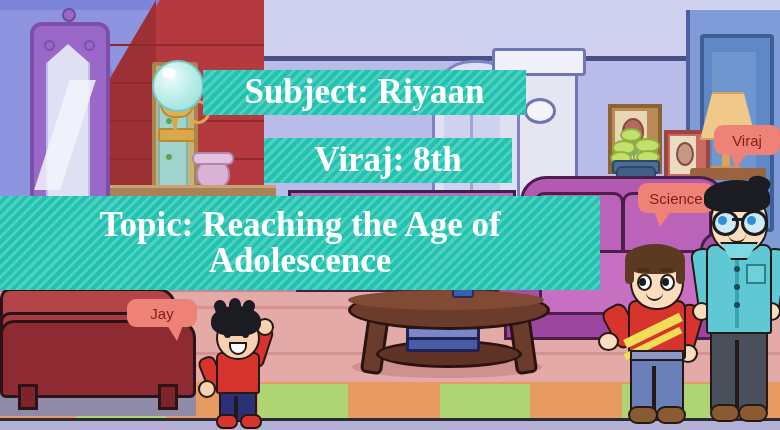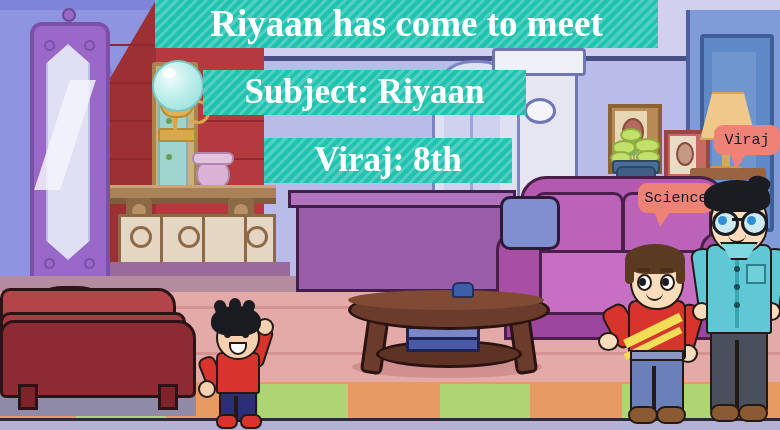--- a/index.html
+++ b/index.html
@@ -204,21 +204,21 @@
   #viraj .btn{position:absolute;left:40px;width:6px;height:6px;border-radius:50%;background:#1b4d56;z-index:4;}
   #viraj .pocket{position:absolute;left:52px;top:86px;width:16px;height:16px;background:#6fd0da;border:2px solid #2e808b;z-index:4;}
   #viraj .arm{position:absolute;top:70px;width:18px;height:60px;background:#5fc8d4;border:2.5px solid #241a15;border-radius:9px;z-index:1;}
   #viraj .hand{position:absolute;top:124px;width:15px;height:15px;border-radius:50%;background:#fbdcbd;border:2.5px solid #241a15;z-index:2;}
   #viraj .pants{position:absolute;left:16px;top:148px;width:54px;height:82px;background:#4a4f5c;border:2.5px solid #241a15;border-radius:4px;z-index:2;}
   #viraj .pantsplit{position:absolute;left:41px;top:162px;width:4px;height:68px;background:#241a15;z-index:3;}
   #viraj .shoe{position:absolute;top:226px;width:26px;height:14px;background:#8a5a33;border:2.5px solid #241a15;border-radius:9px;z-index:3;}
 
   
   .bubble{position:absolute;background:#ef8277;border-radius:9px;
-    color:#0f172a;font-family:Liberation Mono, monospace;font-size:15px;
+    color:#7f1d1d;font-family:Liberation Sans, sans-serif;font-size:15px;
     display:flex;align-items:center;justify-content:center;}
   .bubble:after{content:"";position:absolute;width:0;height:0;}
   .bubble.tail-br:after{bottom:-14px;right:14px;
     border-left:10px solid transparent;border-right:6px solid transparent;border-top:16px solid #ef8277;}
   .bubble.tail-bl:after{bottom:-14px;left:16px;
     border-left:6px solid transparent;border-right:11px solid transparent;border-top:16px solid #ef8277;}
   #bub-jay{left:127px;top:299px;width:70px;height:28px;}
   #bub-riyaan{left:638px;top:183px;width:76px;height:30px;}
   #bub-viraj{left:714px;top:125px;width:66px;height:30px;}
 
@@ -448,23 +448,29 @@
     <div class="hair"></div>
     <div class="hairtuft" style="left:54px;top:-2px;width:22px;height:16px;border-radius:60% 40% 50% 50%;transform:rotate(20deg);"></div>
     <div class="glass" style="left:18px;"></div>
     <div class="glass" style="left:47px;"></div>
     <div class="pupil" style="left:24px;"></div>
     <div class="pupil" style="left:53px;"></div>
     <div class="bridge"></div>
     <div class="smile"></div>
   </div>
 
+  <div class="bubble tail-br" id="bub-jay">Jay</div>
   <div class="bubble tail-bl" id="bub-riyaan">Science</div>
   <div class="bubble tail-bl" id="bub-viraj">Viraj</div>
 
-  <div class="banner" id="banner-1">Riyaan has come to meet</div>
 
   <div class="banner" id="banner-2">Subject: Riyaan</div>
 
   <div class="banner" id="banner-3">Viraj: 8th</div>
 
+  <div class="banner" id="banner-4">
+    <div>
+      <div>Topic: Reaching the Age of</div>
+      <div>Adolescence</div>
+    </div>
+  </div>
 
 </div>
 
 </body></html>

